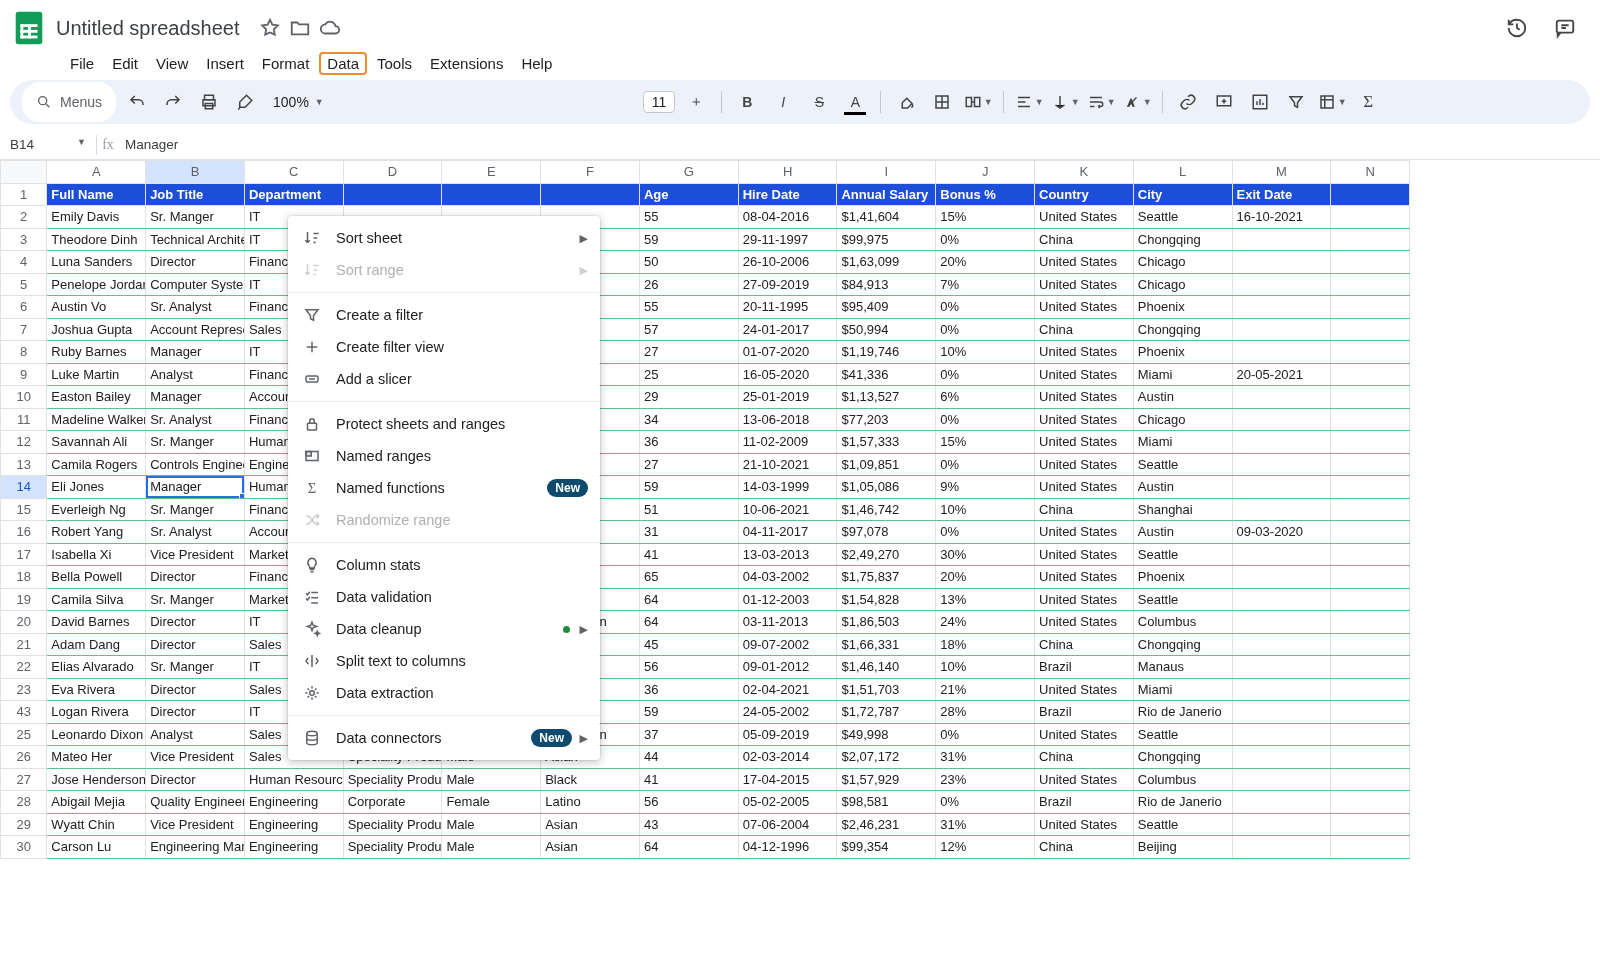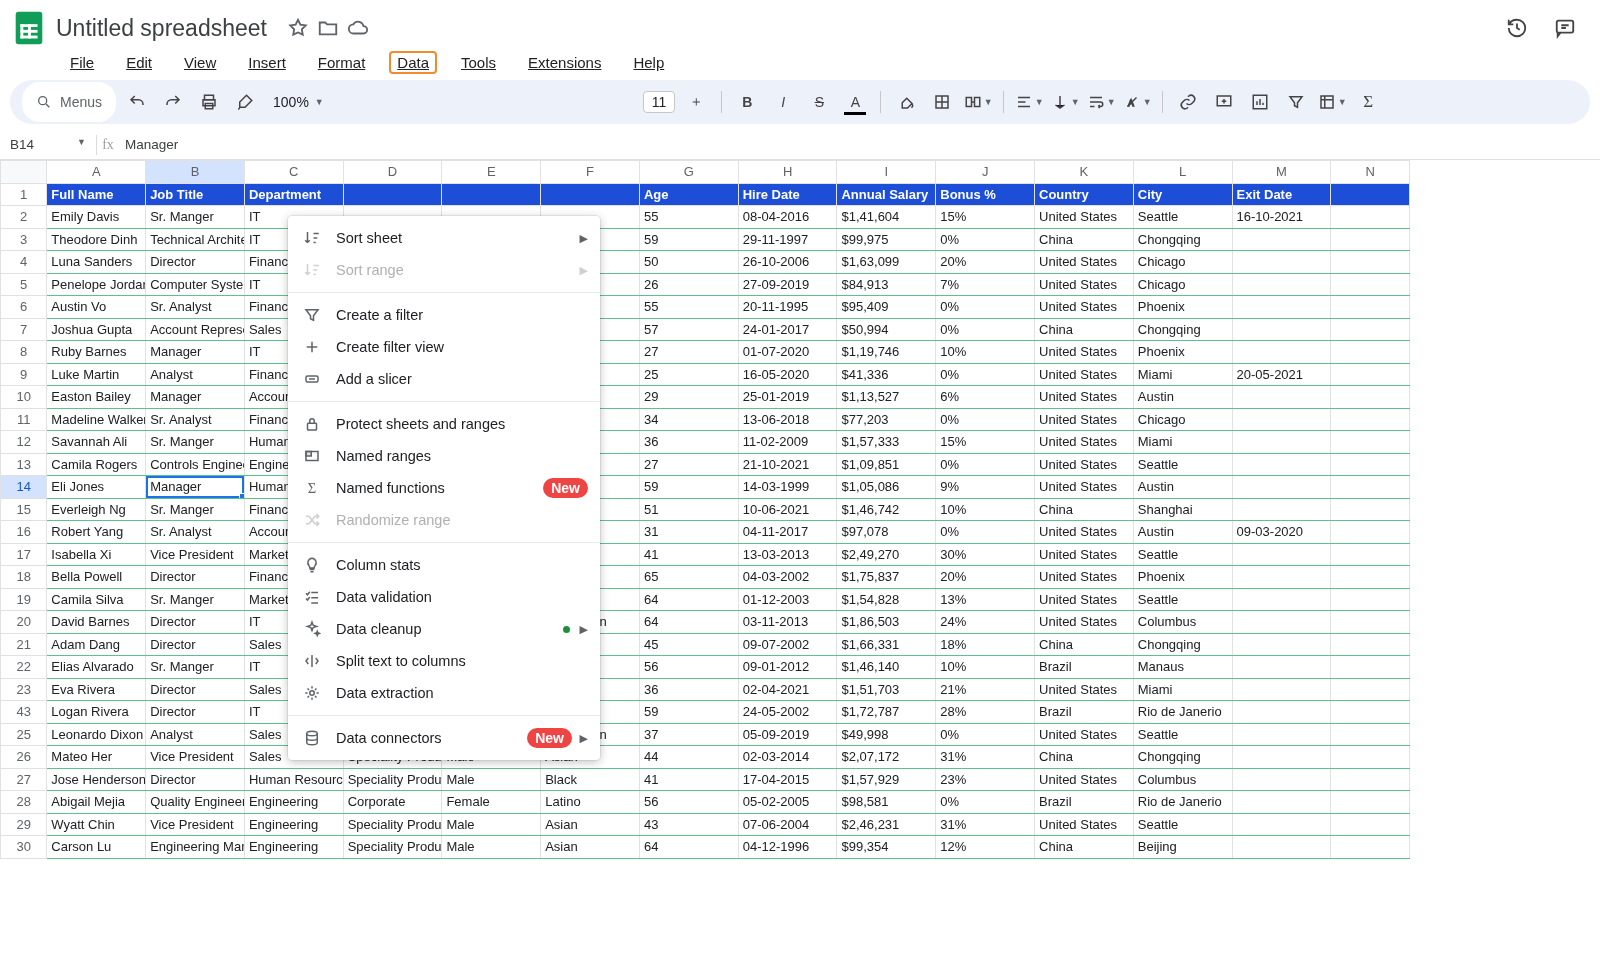--- a/index.html
+++ b/index.html
@@ -1,24 +1,24 @@
 <!DOCTYPE html>
 <html><head>
 <meta charset="utf-8">
 <style>
   * { box-sizing: border-box; margin: 0; padding: 0; }
   html, body { width: 1600px; height: 957px; font-family: "Google Sans", Arial, sans-serif; font-size: 14px; color: #202124; background: #fff; overflow: hidden; }
   
   .titlebar { display: flex; align-items: center; padding: 6px 16px 2px 10px; height: 52px; }
   .sheets-logo { width: 38px; height: 38px; display:flex; align-items:center; justify-content:center; margin-right: 8px;}
-  .doc-title { font-size: 23px; color:#3c4043; margin-right: 20px;}
+  .doc-title { font-size: 20px; color:#3c4043; margin-right: 20px;}
   .title-icon { width:22px; height:22px; color:#5f6368; display:inline-flex; align-items:center; justify-content:center; margin-right:8px; }
   .titlebar-right { margin-left:auto; display:flex; gap:18px; }
   
-  .menubar { display:flex; align-items:flex-end; padding: 0 0 6px 62px; height: 28px; gap: 16px; text-decoration: underline;}
+  .menubar { display:flex; align-items:flex-start; padding: 0 0 6px 62px; height: 28px; gap: 2px;}
   .menu-item { padding: 3px 8px; border-radius:4px; color:#202124; font-size:15px; cursor:pointer;}
   .menu-item.highlighted { border: 2px solid #f28b2c; border-radius:4px; padding:1px 6px;}
   
   .toolbar { display:flex; align-items:center; height:44px; margin: 0 10px; background:#edf2fa; border-radius: 24px; padding: 0 12px; gap: 6px;}
   .tbtn { width:30px; height:30px; display:inline-flex; align-items:center; justify-content:center; color:#444; border-radius:4px; }
   .tbtn svg { width:18px; height:18px; }
   .search-pill { display:flex; align-items:center; gap:8px; background:#fff; border-radius:18px; padding:20px 14px; height:32px; color:#5f6368;}
   .zoom-box, .font-box { border:1px solid transparent; padding:3px 6px; display:flex; align-items:center; gap:4px; }
   .fontsize-box { border:1px solid #c7c7c7; border-radius:4px; padding:2px 8px; min-width:30px; text-align:center; background:#fff;}
   .sep { width:1px; height:22px; background:#c7c7c7; margin:0 4px;}
@@ -51,21 +51,21 @@
   .cA{width:98px}.cB{width:98px}.cC{width:98px}.cD{width:98px}.cE{width:98px}.cF{width:98px}.cG{width:98px}.cH{width:98px}.cI{width:98px}.cJ{width:98px}.cK{width:98px}.cL{width:98px}.cM{width:98px}.cN{width:78px}
   
   .dropdown { position:absolute; left:288px; top:56px; width:312px; background:#fff; border-radius:4px; box-shadow:0 2px 10px rgba(0,0,0,.25),0 0 0 1px rgba(0,0,0,.06); padding:6px 0; z-index:50;}
   .dd-item { display:flex; align-items:center; height:32px; padding:0 14px; gap:14px; font-size:14.5px; color:#202124; cursor:pointer; position:relative;}
   .dd-item.disabled { color:#b0b0b0;}
   .dd-item .dd-icon { width:20px; height:20px; display:flex; align-items:center; justify-content:center; color:#5f6368;}
   .dd-item.disabled .dd-icon { color:#cfcfcf;}
   .dd-sep { height:1px; background:#e8eaed; margin:6px 0;}
   .dd-arrow { position:absolute; right:12px; color:#5f6368; font-size:11px;}
   .dd-arrow.disabled{ color:#cfcfcf;}
-  .dd-new { background:#ef4444; color:#fff; font-size:14px; font-weight:600; padding:2px 8px; border-radius:10px; position:absolute; right:12px;}
+  .dd-new { background:#0c4a6e; color:#fff; font-size:12px; font-weight:600; padding:2px 8px; border-radius:10px; position:absolute; right:12px;}
   .dd-dot { width:7px; height:7px; border-radius:50%; background:#1e8e3e; position:absolute; right:30px;}
   .chev-sm { font-size:9px; color:#5f6368; margin-left:2px;}
 </style>
 </head>
 <body>
 
 <div class="titlebar">
   <div class="sheets-logo">
     <svg viewBox="0 0 40 40">
         <rect x="6" y="3" width="28" height="34" rx="3" fill="#0f9d58"></rect>

